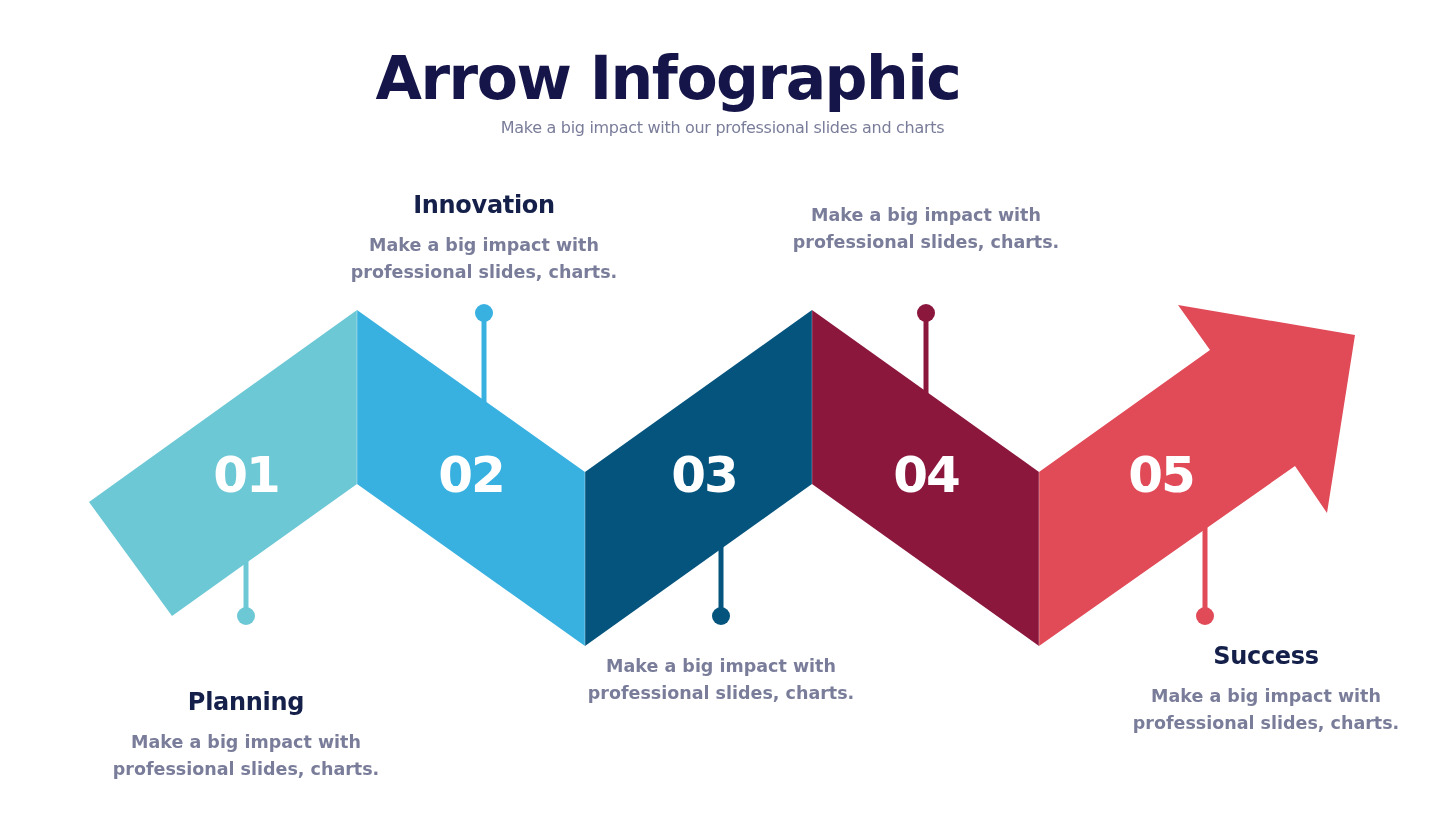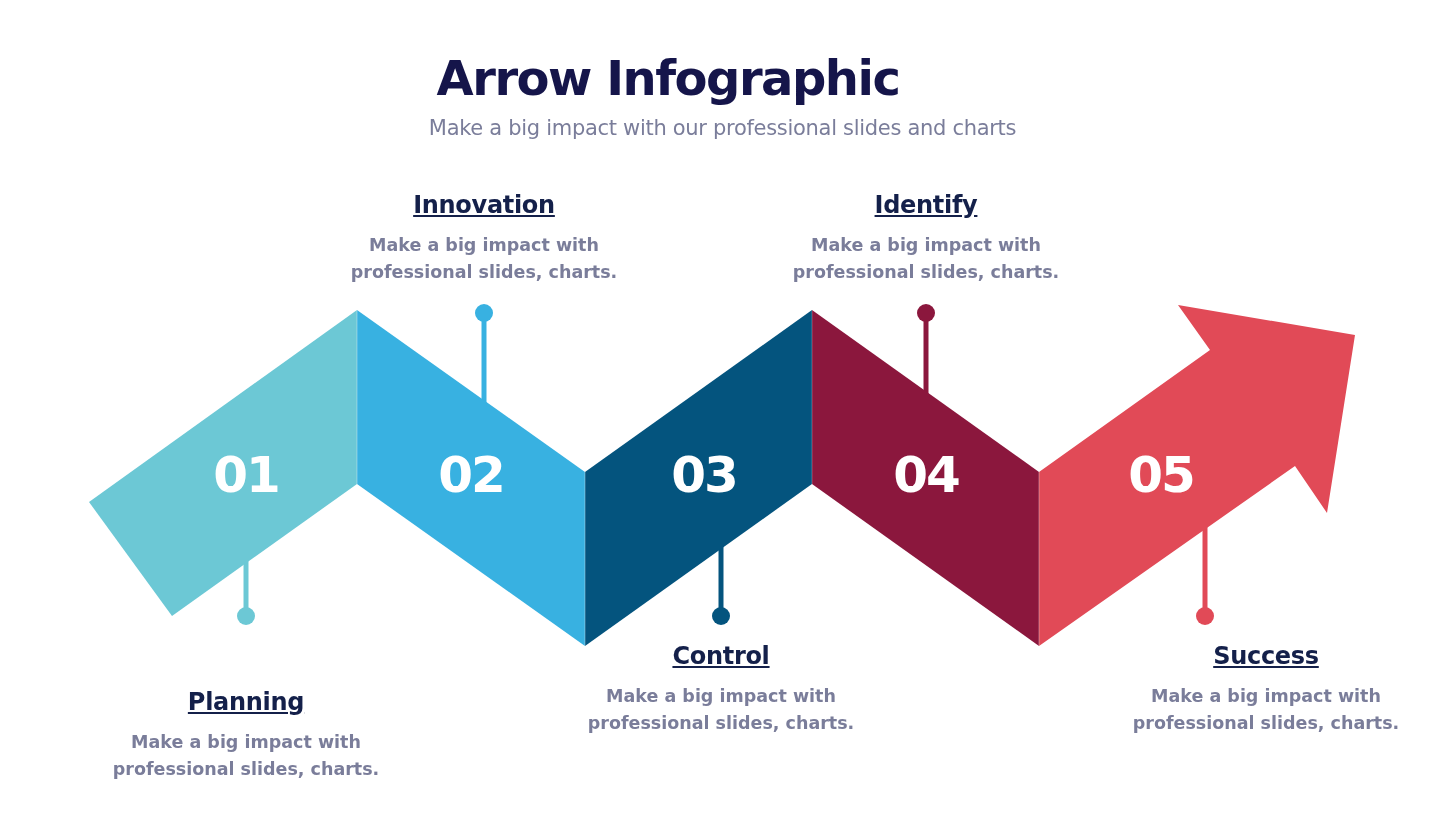--- a/index.html
+++ b/index.html
@@ -1,22 +1,22 @@
 <!DOCTYPE html>
 <html><head>
   <meta charset="utf-8">
   <style>
     html, body { margin: 0; padding: 0; background: #ffffff; }
     body { width: 1445px; height: 813px; position: relative; overflow: hidden; font-family: "DejaVu Sans", sans-serif; }
-    .title { position: absolute; left: 0; width: 1336px; top: 46px; text-align: center; font-size: 48px; font-weight: bold; color: #15154A; letter-spacing: -1.5px; line-height: 64px; }
-    .subtitle { position: absolute; left: 0; width: 1445px; top: 114px; text-align: center; font-size: 21px; color: #7A7D9A; line-height: 28px; letter-spacing: -0.3px; }
+    .title { position: absolute; left: 0; width: 1336px; top: 46px; text-align: center; font-size: 60px; font-weight: bold; color: #15154A; letter-spacing: -1.5px; line-height: 64px; }
+    .subtitle { position: absolute; left: 0; width: 1445px; top: 114px; text-align: center; font-size: 16px; color: #7A7D9A; line-height: 28px; letter-spacing: -0.3px; }
     svg.chart { position: absolute; left: 0; top: 0; width: 1445px; height: 813px; }
     .step-num { font-family: "DejaVu Sans", sans-serif; font-size: 50px; font-weight: bold; fill: #ffffff; letter-spacing: -2px; }
     .label-block { position: absolute; width: 320px; text-align: center; }
-    .label-title { font-size: 24px; font-weight: bold; color: #14204A; line-height: 30px; letter-spacing: -0.3px; text-decoration: underline; }
+    .label-title { font-size: 24px; font-weight: bold; color: #14204A; line-height: 30px; letter-spacing: -0.3px; }
     .label-desc { font-size: 17.5px; color: #7A7D9A; line-height: 27px; margin-top: 12px; font-weight: bold; }
     .label-desc span { display: block; }
   </style>
 </head>
 <body>
 
 <div class="title">Arrow Infographic</div>
 <div class="subtitle">Make a big impact with our professional slides and charts</div>
 
 <svg class="chart" viewBox="0 0 1445 813" xmlns="http://www.w3.org/2000/svg">
@@ -70,29 +70,27 @@
 
 <div class="label-block" style="left:324px; top:190px;">
   <div class="label-title">Innovation</div>
   <div class="label-desc">
     <span>Make a big impact with</span>
     <span>professional slides, charts.</span>
   </div>
 </div>
 
 <div class="label-block" style="left:561px; top:641px;">
-  <div class="label-title">Control</div>
   <div class="label-desc">
     <span>Make a big impact with</span>
     <span>professional slides, charts.</span>
   </div>
 </div>
 
 <div class="label-block" style="left:766px; top:190px;">
-  <div class="label-title">Identify</div>
   <div class="label-desc">
     <span>Make a big impact with</span>
     <span>professional slides, charts.</span>
   </div>
 </div>
 
 <div class="label-block" style="left:1106px; top:641px;">
   <div class="label-title">Success</div>
   <div class="label-desc">
     <span>Make a big impact with</span>

